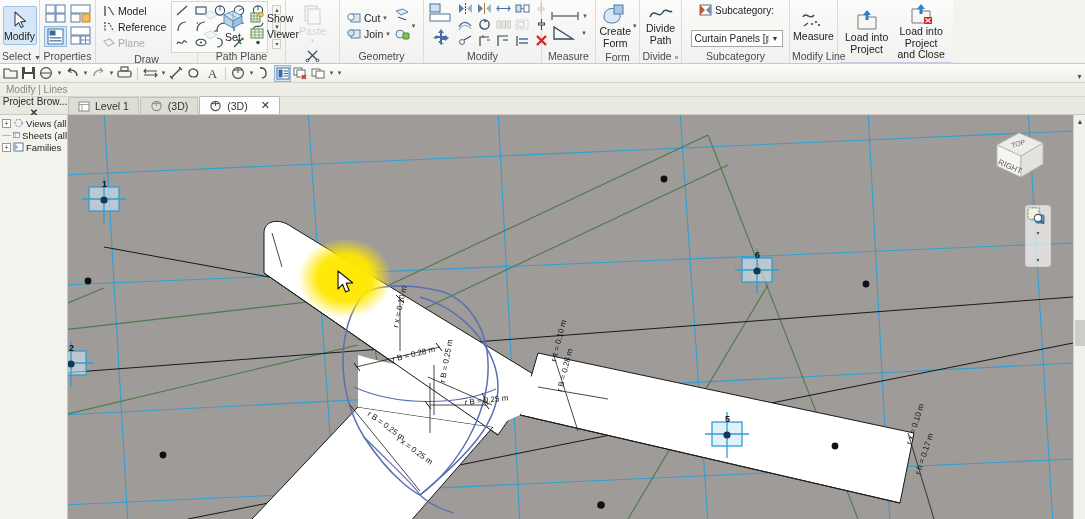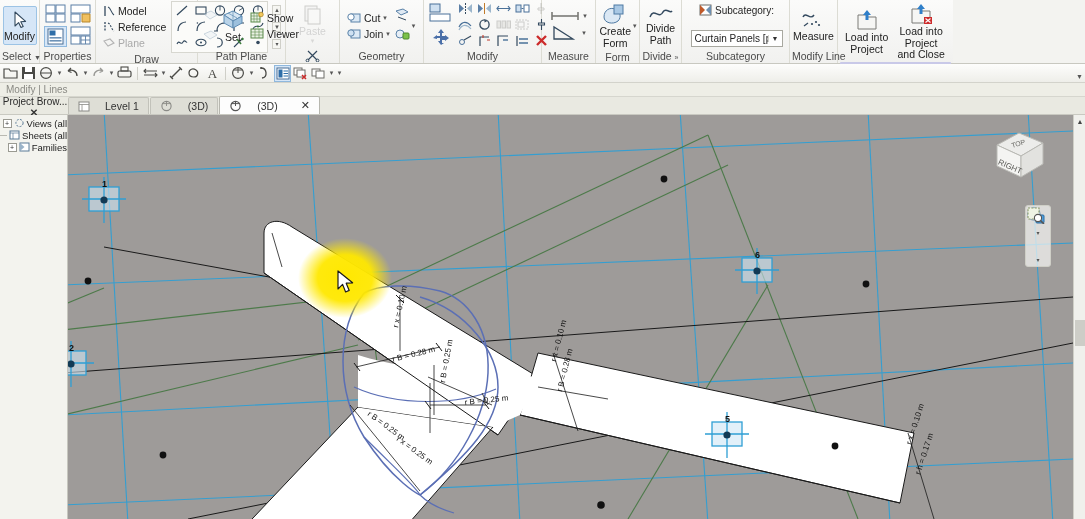--- a/index.html
+++ b/index.html
@@ -70,30 +70,30 @@
   .ctxbar { position:absolute; left:0; top:83px; width:1085px; height:14px;
             background:#eeeee6; border-bottom:1px solid #d6d6ce;
             font-size:10px; color:#8a8a84; padding-left:6px; line-height:14px; }
 
   
   .tabrow { position:absolute; left:0; top:97px; width:1085px; height:18px;
             background:#e9e9e1; border-bottom:1px solid #c9c9c1; display:flex; align-items:flex-end; }
   .pb-head { width:68px; height:18px; display:flex; align-items:center; font-size:10px;
              color:#2b2b2b; white-space:nowrap;flex-direction:column; }
   .pb-x { width:12px; text-align:center; font-size:10px; color:#333; font-weight:bold; }
-  .vtab { height:17px; display:flex; align-items:center; gap:15px; padding:0 9px;
+  .vtab { height:17px; display:flex; align-items:center; gap:5px; padding:0 9px;
           background:#dedeD6; border:1px solid #c2c2ba; border-bottom:none; font-size:10.5px;
           color:#333; margin-right:1px; border-radius:2px 2px 0 0; }
   .vtab.active { background:#fdfdfd; border-color:#b7b7af; height:18px; }
   .vtab .x { font-size:11px; color:#333; margin-left:8px; }
 
   
   .browser { position:absolute; left:0; top:115px; width:68px; height:404px;
              background:#f3f3ee; border-right:1px solid #c6c6be; padding-top:2px; }
-  .btree { display:flex; flex-direction:column;align-items:flex-end; }
+  .btree { display:flex; flex-direction:column; }
   .bnode { display:flex; align-items:center; height:12px; font-size:9.5px; color:#1d1d1d;
            white-space:nowrap; }
   .bexp { width:9px; height:9px; border:1px solid #9a9a92; background:#fff; font-size:7px;
           line-height:7px; text-align:center; color:#333; margin-right:2px; margin-left:2px; }
   .bdash { width:9px; text-align:center; color:#9a9a92; font-size:9px; margin-right:2px; margin-left:2px;}
 
   
   .canvas { position:absolute; left:68px; top:115px; width:1005px; height:404px;
             background:#9e9b99; overflow:hidden; }
   .canvas svg { position:absolute; left:0; top:0; }

